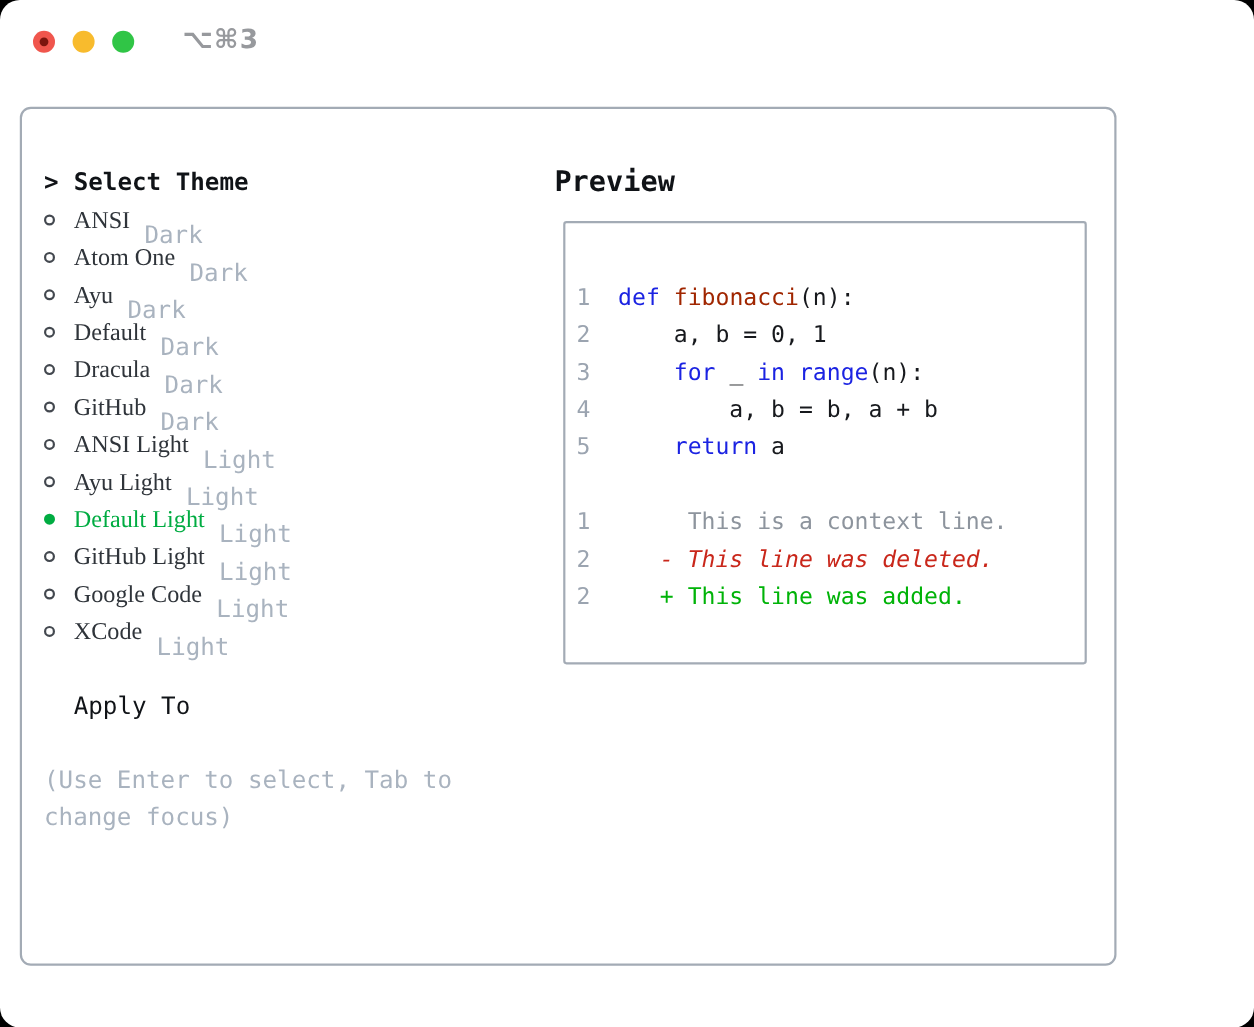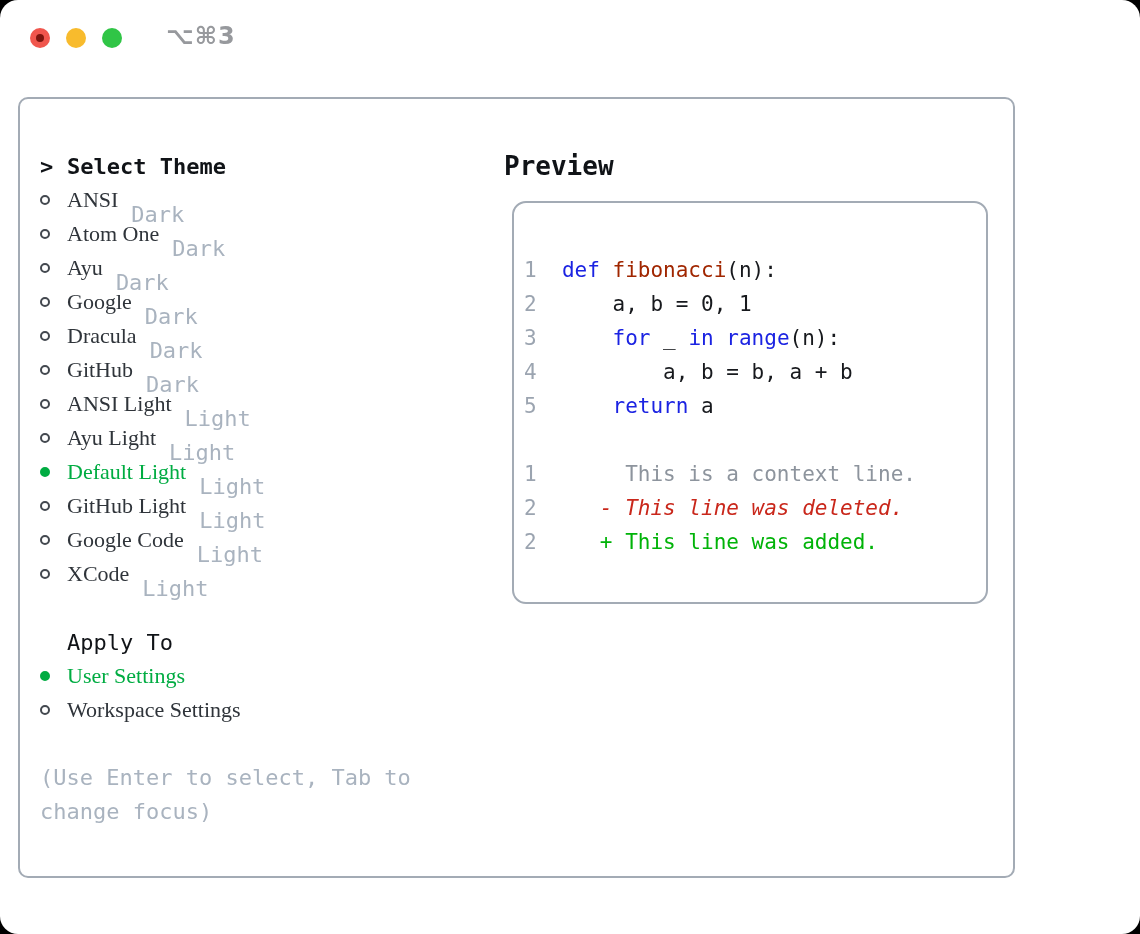--- a/index.html
+++ b/index.html
@@ -52,21 +52,21 @@
   .variant { color:var(--muted); white-space:pre; margin-left:13px;margin-top:28px; }
   .spacer { height:34px; }
   .help {
     width:420px; line-height:34px; color:var(--muted); white-space:normal;
   }
   
   .right { position:absolute; left:484px; top:50px; }
   .preview-title { height:34px; line-height:34px; font-size:26px; font-weight:bold; color:var(--header); }
   .preview-box {
     margin-left:8px; margin-top:18px; width:476px; height:403px;
-    border:2px solid var(--border); border-radius:14px;
+    border:2px solid var(--border); border-radius:3px;
     padding:50px 8px 0 10px; font-size:21px; overflow:hidden; background:var(--white);
   }
   .cline { height:34px; line-height:34px; white-space:pre; }
   .ln { display:inline-block; width:1ch; color:var(--linenum); }
   .lc { padding-left:2ch; white-space:pre; }
   .seg-keyword { color:var(--keyword); }
   .seg-func    { color:var(--func); }
   .seg-code    { color:var(--code); }
   .seg-context { color:var(--context); }
   .seg-deleted { color:var(--deleted);font-style:italic; }
@@ -118,21 +118,21 @@
               <span class="dot"></span>
             </span>
     <span class="name">Ayu</span>
     <span class="variant">Dark</span>
   </div>
 
   <div class="row">
     <span class="marker">
               <span class="dot"></span>
             </span>
-    <span class="name">Google</span>
+    <span class="name">Default</span>
     <span class="variant">Dark</span>
   </div>
 
   <div class="row">
     <span class="marker">
               <span class="dot"></span>
             </span>
     <span class="name">Dracula</span>
     <span class="variant">Dark</span>
   </div>
@@ -194,37 +194,20 @@
   </div>
 </div>
 
       <div class="spacer"></div>
 
       <div class="row">
         <span class="marker"></span>
         <span class="plain-title">Apply To</span>
       </div>
 
-      <div>
-  <div class="row selected">
-    <span class="marker">
-              <span class="dot"></span>
-            </span>
-    <span class="name">User Settings</span>
-
-  </div>
-
-  <div class="row">
-    <span class="marker">
-              <span class="dot"></span>
-            </span>
-    <span class="name">Workspace Settings</span>
-
-  </div>
-</div>
 
       <div class="spacer"></div>
 
       <div class="help">(Use Enter to select, Tab to change focus)</div>
     </div>
 
     <div class="right">
       <div class="preview-title">Preview</div>
       <div class="preview-box">
         <div>

